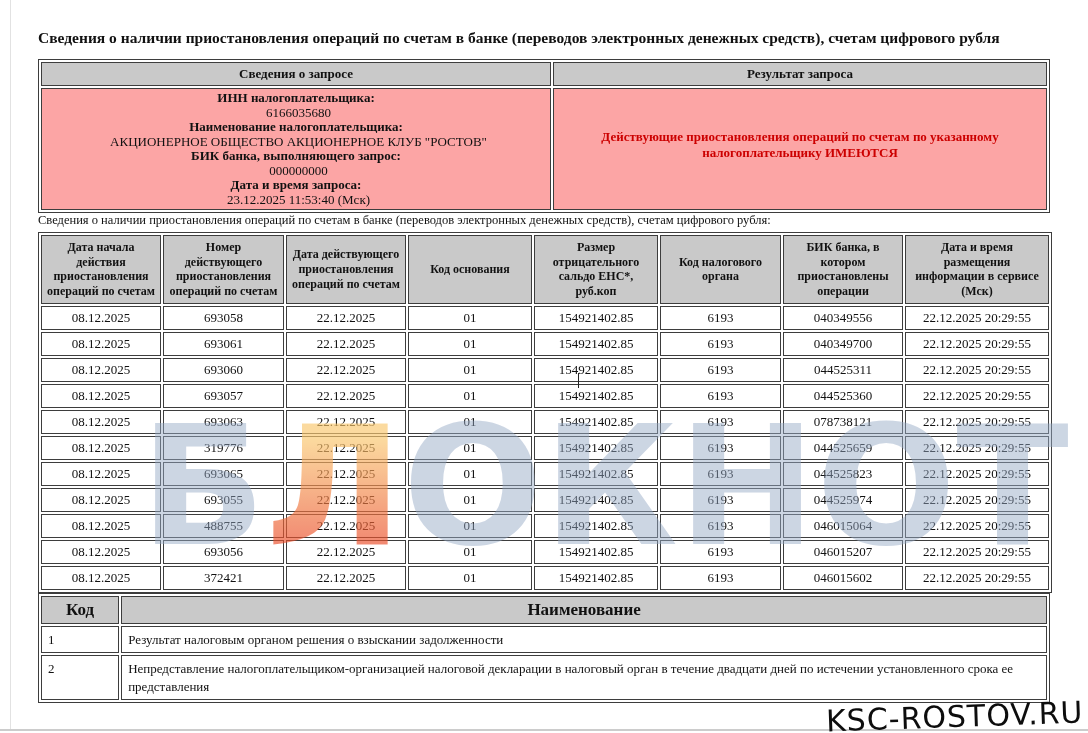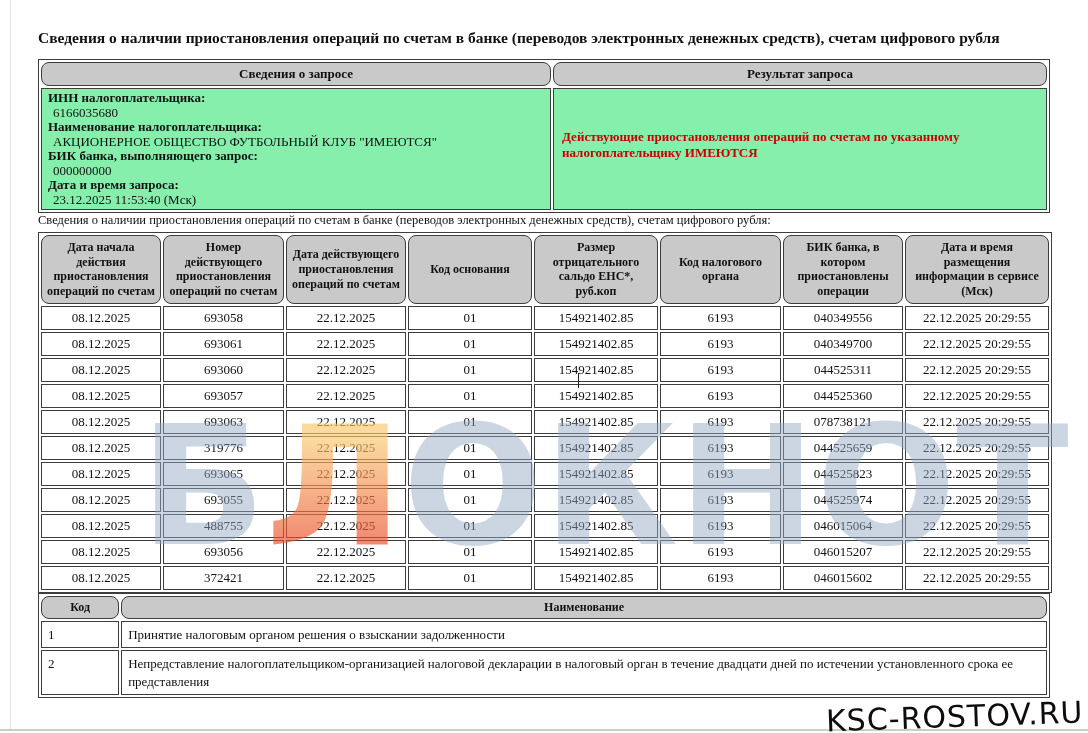--- a/index.html
+++ b/index.html
@@ -12,38 +12,38 @@
   .page{position:relative;width:1088px;height:733px;background:#fff;
         font-family:"Liberation Serif", serif;color:#111;}
   .edge-left{position:absolute;left:10px;top:0;bottom:4px;width:1px;background:#e2e2e2;}
   .edge-bottom{position:absolute;left:0;right:0;bottom:2px;height:2px;background:#cccccc;}
   .content{position:absolute;left:38px;top:28px;width:1012px;}
   .title{font-size:15.5px;font-weight:bold;line-height:1.3;margin:0 0 11px 0;}
 
   table{border-collapse:separate;border-spacing:2px;border:1px solid var(--border);
         width:1012px;table-layout:fixed;}
   th,td{border:1px solid var(--border);}
-  th{background:var(--header-bg);font-weight:bold;border-radius:8px;}
+  th{background:var(--header-bg);font-weight:bold;}
 
   
   .req th{font-size:13px;padding:3px 2px;text-align:center;}
-  .req td{vertical-align:top;height:110px;padding:2px 6px;font-size:13px;background:#86efac;}
+  .req td{vertical-align:top;height:110px;padding:2px 6px;font-size:13px;background:#fca5a5;text-align:center;}
   .field-label{font-weight:bold;line-height:14.5px;}
   .field-value{padding-left:5px;line-height:14.5px;}
   .result-text{color:var(--alert-red);font-weight:bold;font-size:13px;line-height:1.2;padding:2px 2px;margin-top:36px;}
 
   .section-label{font-size:12.5px;margin:0 0 4px 0;}
 
   
   .main th{font-size:12px;padding:4px 3px;text-align:center;vertical-align:middle;line-height:1.22;}
   .main td{font-size:13px;text-align:center;padding:2px 2px;height:18px;line-height:18px;background:#fff;}
 
   .footnote{font-size:12px;margin:9px 0 0 0;}
   .codes-label{font-size:12.5px;margin:10px 0 4px 0;}
-  .codes th{font-size:12px;padding:3px 2px;font-family:Liberation Serif, serif;}
+  .codes th{font-size:17px;padding:3px 2px;font-family:Liberation Serif, serif;}
   .codes td{font-size:13px;padding:4px 8px 4px 6px;text-align:left;vertical-align:top;line-height:1.35;background:#fff;}
 
   
   .wm-center{position:absolute;left:140px;top:398px;width:822px;height:178px;
     display:flex;justify-content:space-between;align-items:center;
     font-family:"DejaVu Sans", sans-serif;font-weight:bold;font-size:165px;line-height:1;
     pointer-events:none;z-index:5;user-select:none;}
   .wm-center span{color:var(--wm-blue);opacity:.48;}
   .wm-center span:nth-of-type(2){
     background:linear-gradient(180deg,var(--wm-orange-top) 20%,var(--wm-orange-bottom) 85%);
@@ -80,21 +80,21 @@
         <td>
           <div>
 
               <div class="field">
                 <div class="field-label">ИНН налогоплательщика:</div>
                 <div class="field-value">6166035680</div>
               </div>
 
               <div class="field">
                 <div class="field-label">Наименование налогоплательщика:</div>
-                <div class="field-value">АКЦИОНЕРНОЕ ОБЩЕСТВО ФУТБОЛЬНЫЙ КЛУБ "ИМЕЮТСЯ"</div>
+                <div class="field-value">АКЦИОНЕРНОЕ ОБЩЕСТВО АКЦИОНЕРНОЕ КЛУБ "РОСТОВ"</div>
               </div>
 
               <div class="field">
                 <div class="field-label">БИК банка, выполняющего запрос:</div>
                 <div class="field-value">000000000</div>
               </div>
 
               <div class="field">
                 <div class="field-label">Дата и время запроса:</div>
                 <div class="field-value">23.12.2025 11:53:40 (Мск)</div>
@@ -276,21 +276,21 @@
       <thead>
         <tr>
           <th>Код</th>
           <th>Наименование</th>
         </tr>
       </thead>
       <tbody>
 
           <tr>
             <td>1</td>
-            <td>Принятие налоговым органом решения о взыскании задолженности</td>
+            <td>Результат налоговым органом решения о взыскании задолженности</td>
           </tr>
 
           <tr>
             <td>2</td>
             <td>Непредставление налогоплательщиком-организацией налоговой декларации в налоговый орган в течение двадцати дней по истечении установленного срока ее представления</td>
           </tr>
         </tbody>
     </table>
   </div>
 

